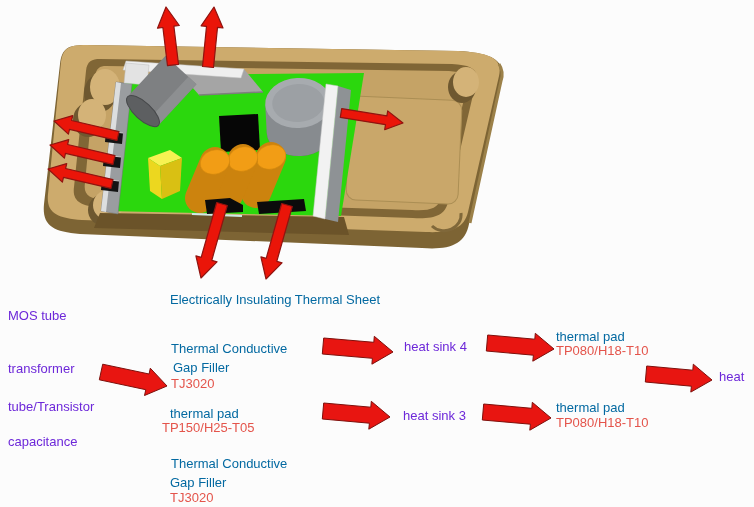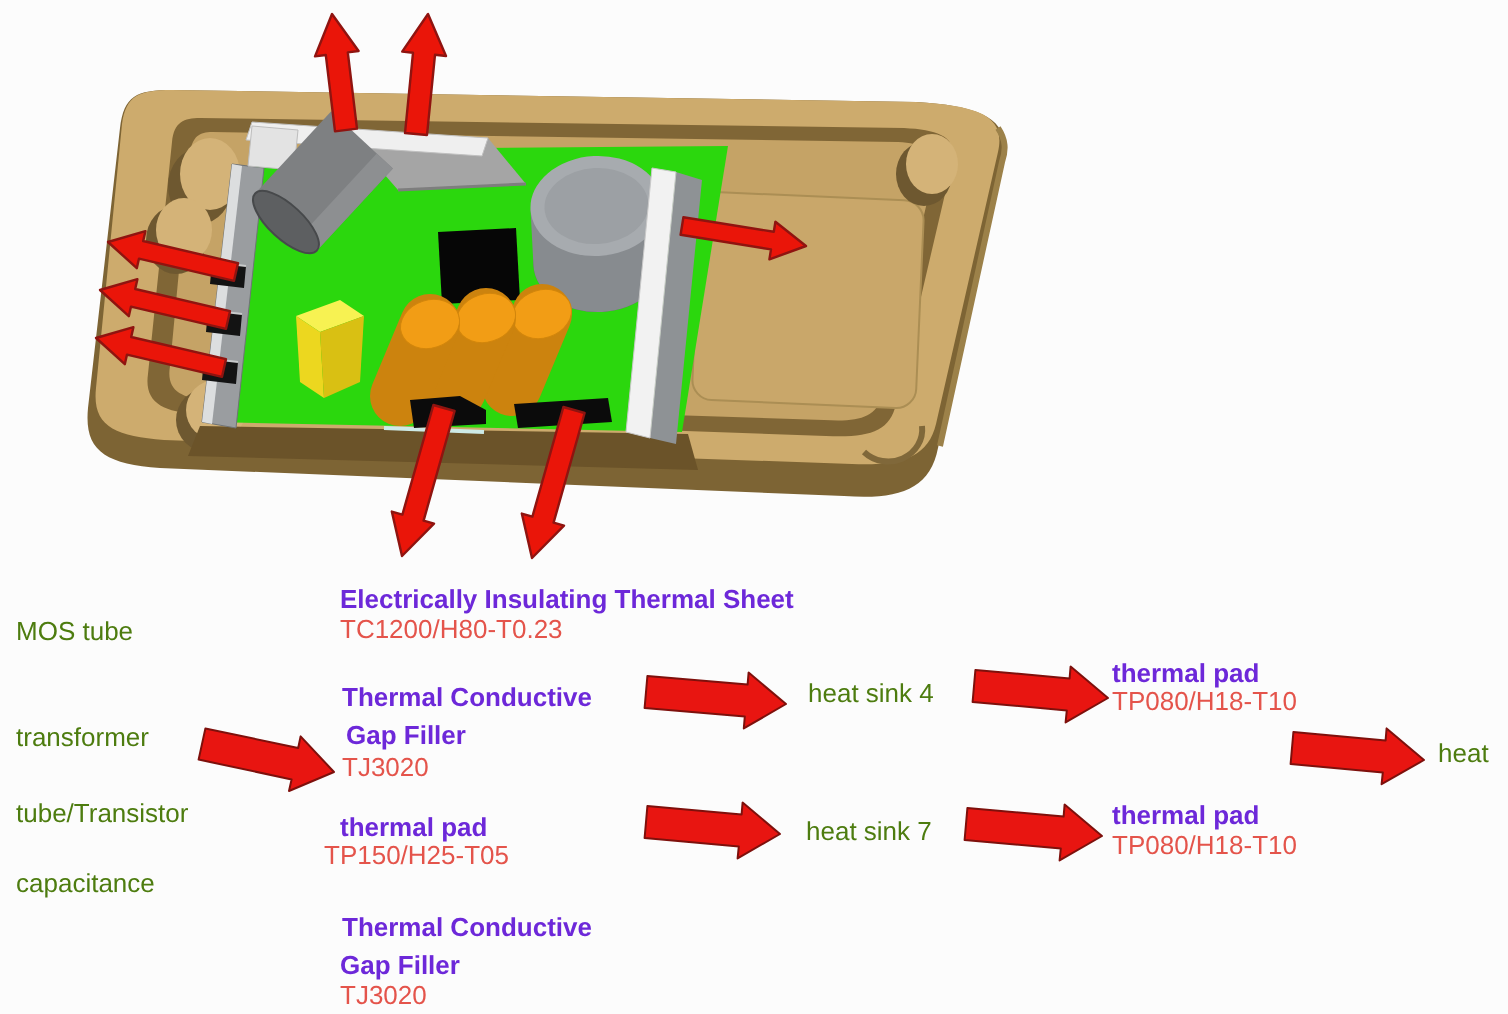--- a/index.html
+++ b/index.html
@@ -1,20 +1,20 @@
 <!DOCTYPE html>
 <html><head>
 <meta charset="utf-8">
 <style>
   html,body{margin:0;padding:0;background:#ffffff;}
   .stage{position:relative;width:754px;height:507px;background:#fcfcfc;overflow:hidden;
          font-family:"Liberation Sans",sans-serif;}
   svg.scene{position:absolute;left:0;top:0;width:754px;height:507px;}
-  .lbl{position:absolute;font-size:13px;line-height:1.08;color:#4d7c0f;white-space:nowrap;}
-  .b{font-weight:bold;color:#6d28d9;}
+  .lbl{position:absolute;font-size:13px;line-height:1.08;color:#6d28d9;white-space:nowrap;}
+  .b{font-weight:normal;color:#0369a1;}
   .r{color:#e4544b;}
 </style>
 </head>
 <body>
 
 <div class="stage">
 
   <svg class="scene" viewBox="0 0 754 507">
 
     <g>
@@ -141,35 +141,34 @@
       <path d="M482.3,420.0L530.4,424.2L529.8,430.2L551.0,418.0L532.3,402.3L531.8,408.3L483.7,404.0Z"></path>
     </g>
   </svg>
 
   <div class="lbl" style="left:8px;top:309px">MOS tube</div>
   <div class="lbl" style="left:8px;top:362px">transformer</div>
   <div class="lbl" style="left:8px;top:400px">tube/Transistor</div>
   <div class="lbl" style="left:8px;top:435px">capacitance</div>
 
   <div class="lbl b" style="left:170px;top:293px">Electrically Insulating Thermal Sheet</div>
-  <div class="lbl r" style="left:170px;top:308px">TC1200/H80-T0.23</div>
 
   <div class="lbl b" style="left:171px;top:342px">Thermal Conductive</div>
   <div class="lbl b" style="left:173px;top:361px">Gap Filler</div>
   <div class="lbl r" style="left:171px;top:377px">TJ3020</div>
 
   <div class="lbl b" style="left:170px;top:407px">thermal pad</div>
   <div class="lbl r" style="left:162px;top:421px">TP150/H25-T05</div>
 
   <div class="lbl b" style="left:171px;top:457px">Thermal Conductive</div>
   <div class="lbl b" style="left:170px;top:476px">Gap Filler</div>
   <div class="lbl r" style="left:170px;top:491px">TJ3020</div>
 
   <div class="lbl" style="left:404px;top:340px">heat sink 4</div>
-  <div class="lbl" style="left:403px;top:409px">heat sink 7</div>
+  <div class="lbl" style="left:403px;top:409px">heat sink 3</div>
 
   <div class="lbl b" style="left:556px;top:330px">thermal pad</div>
   <div class="lbl r" style="left:556px;top:344px">TP080/H18-T10</div>
 
   <div class="lbl b" style="left:556px;top:401px">thermal pad</div>
   <div class="lbl r" style="left:556px;top:416px">TP080/H18-T10</div>
 
   <div class="lbl" style="left:719px;top:370px">heat</div>
 
 </div>

